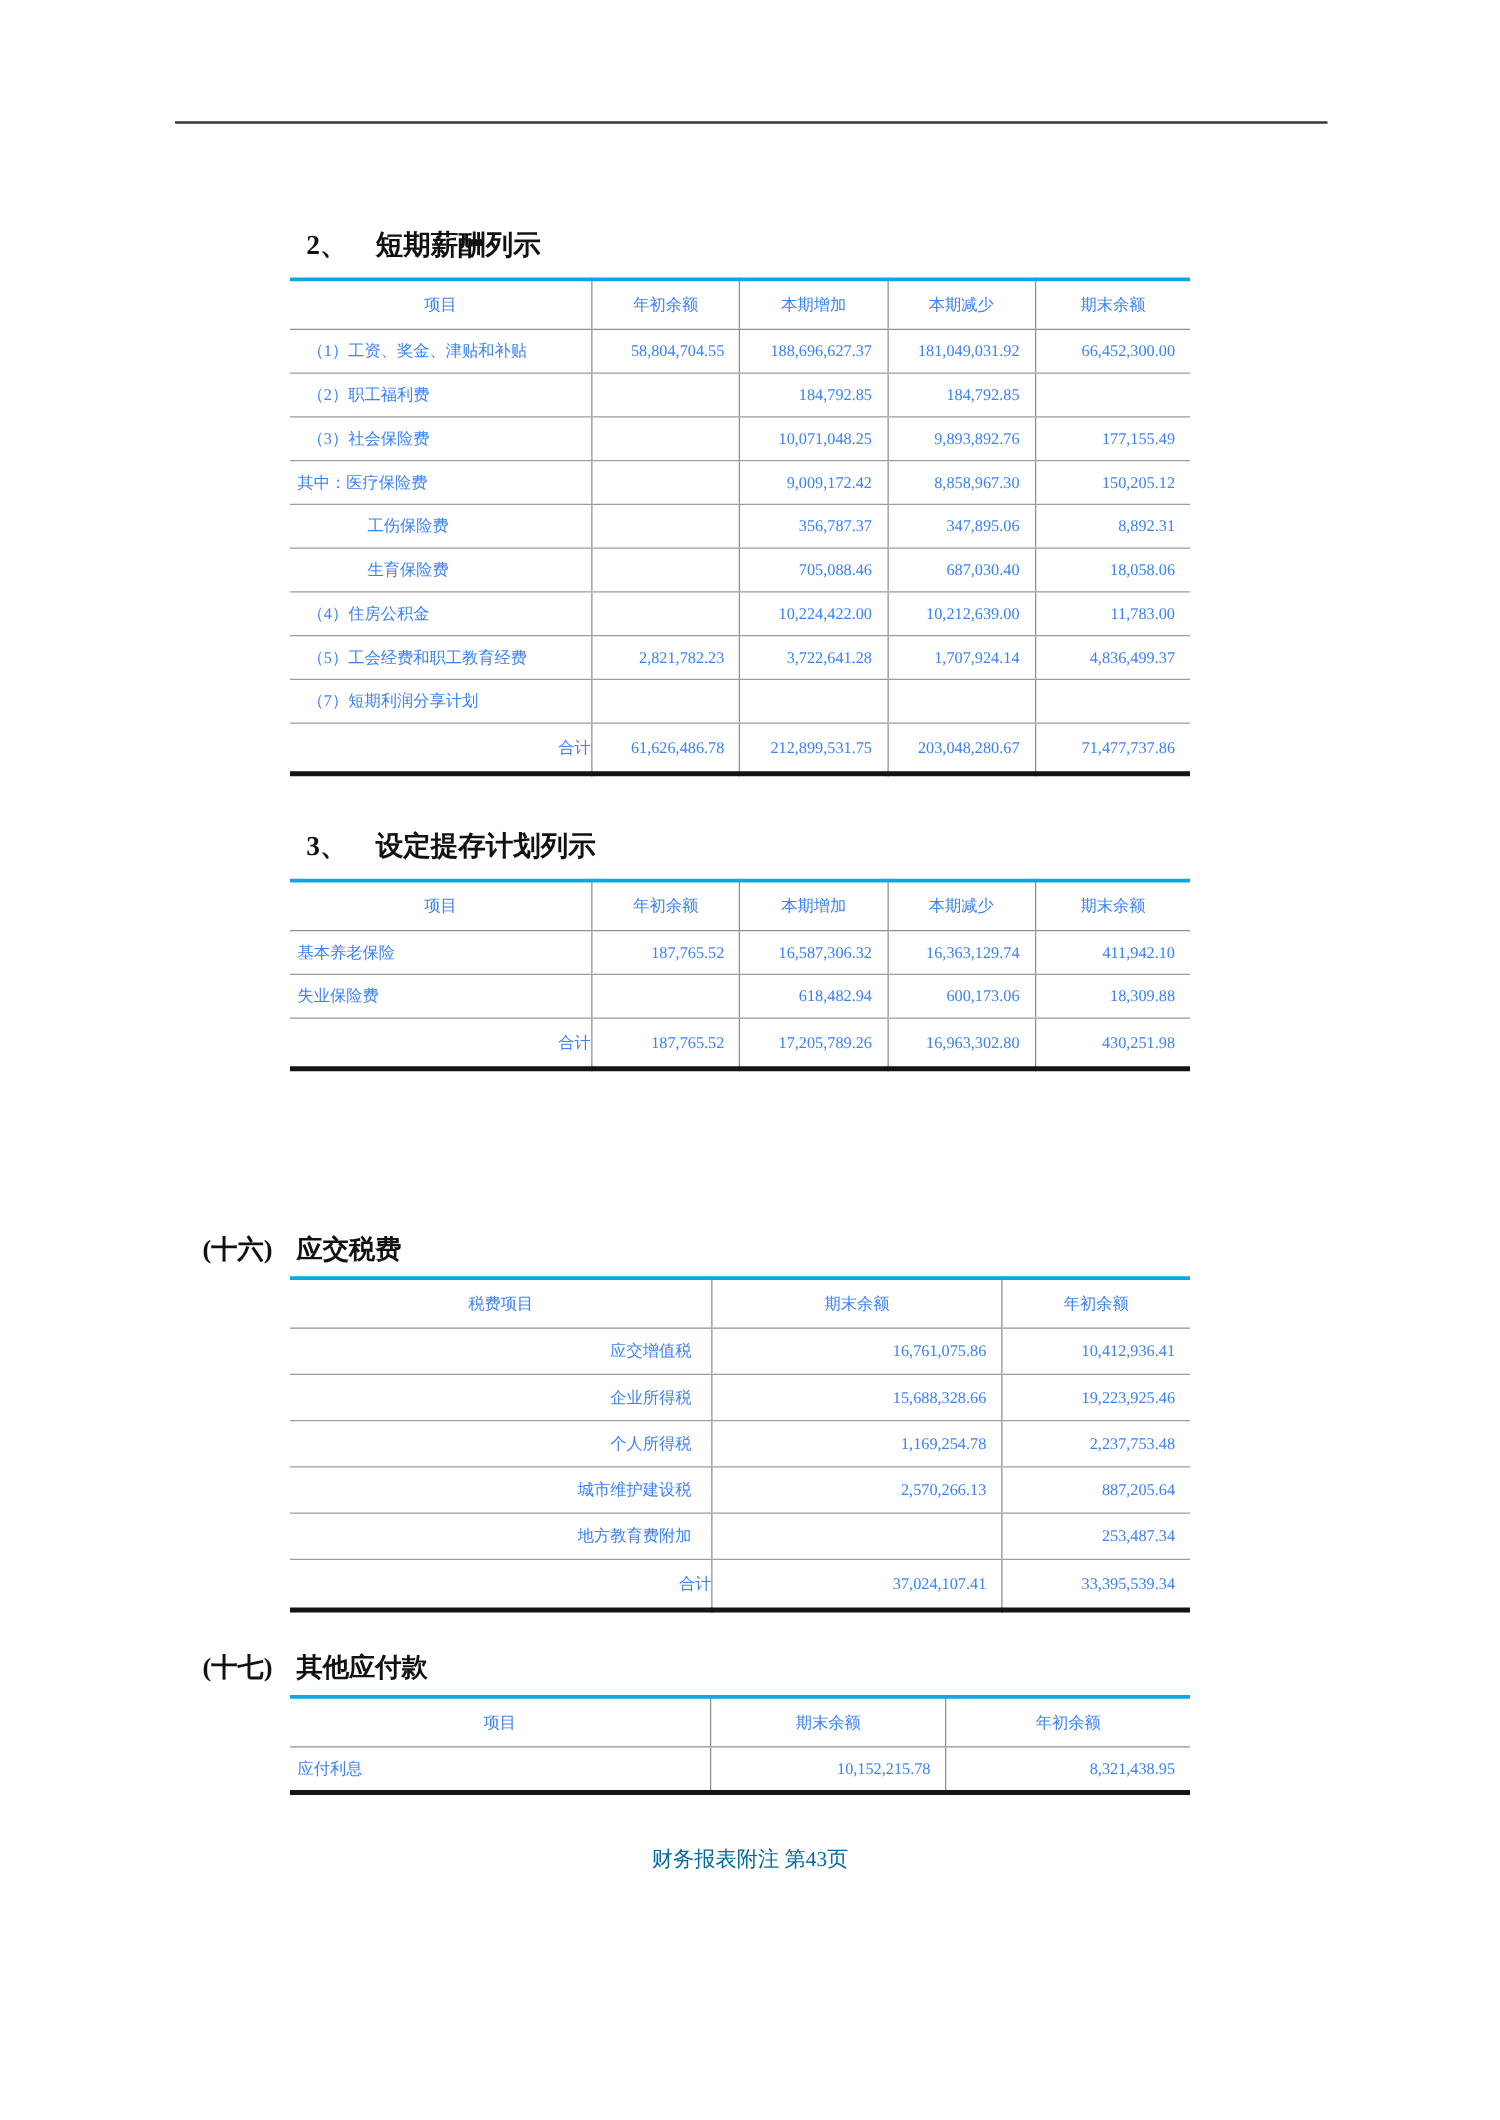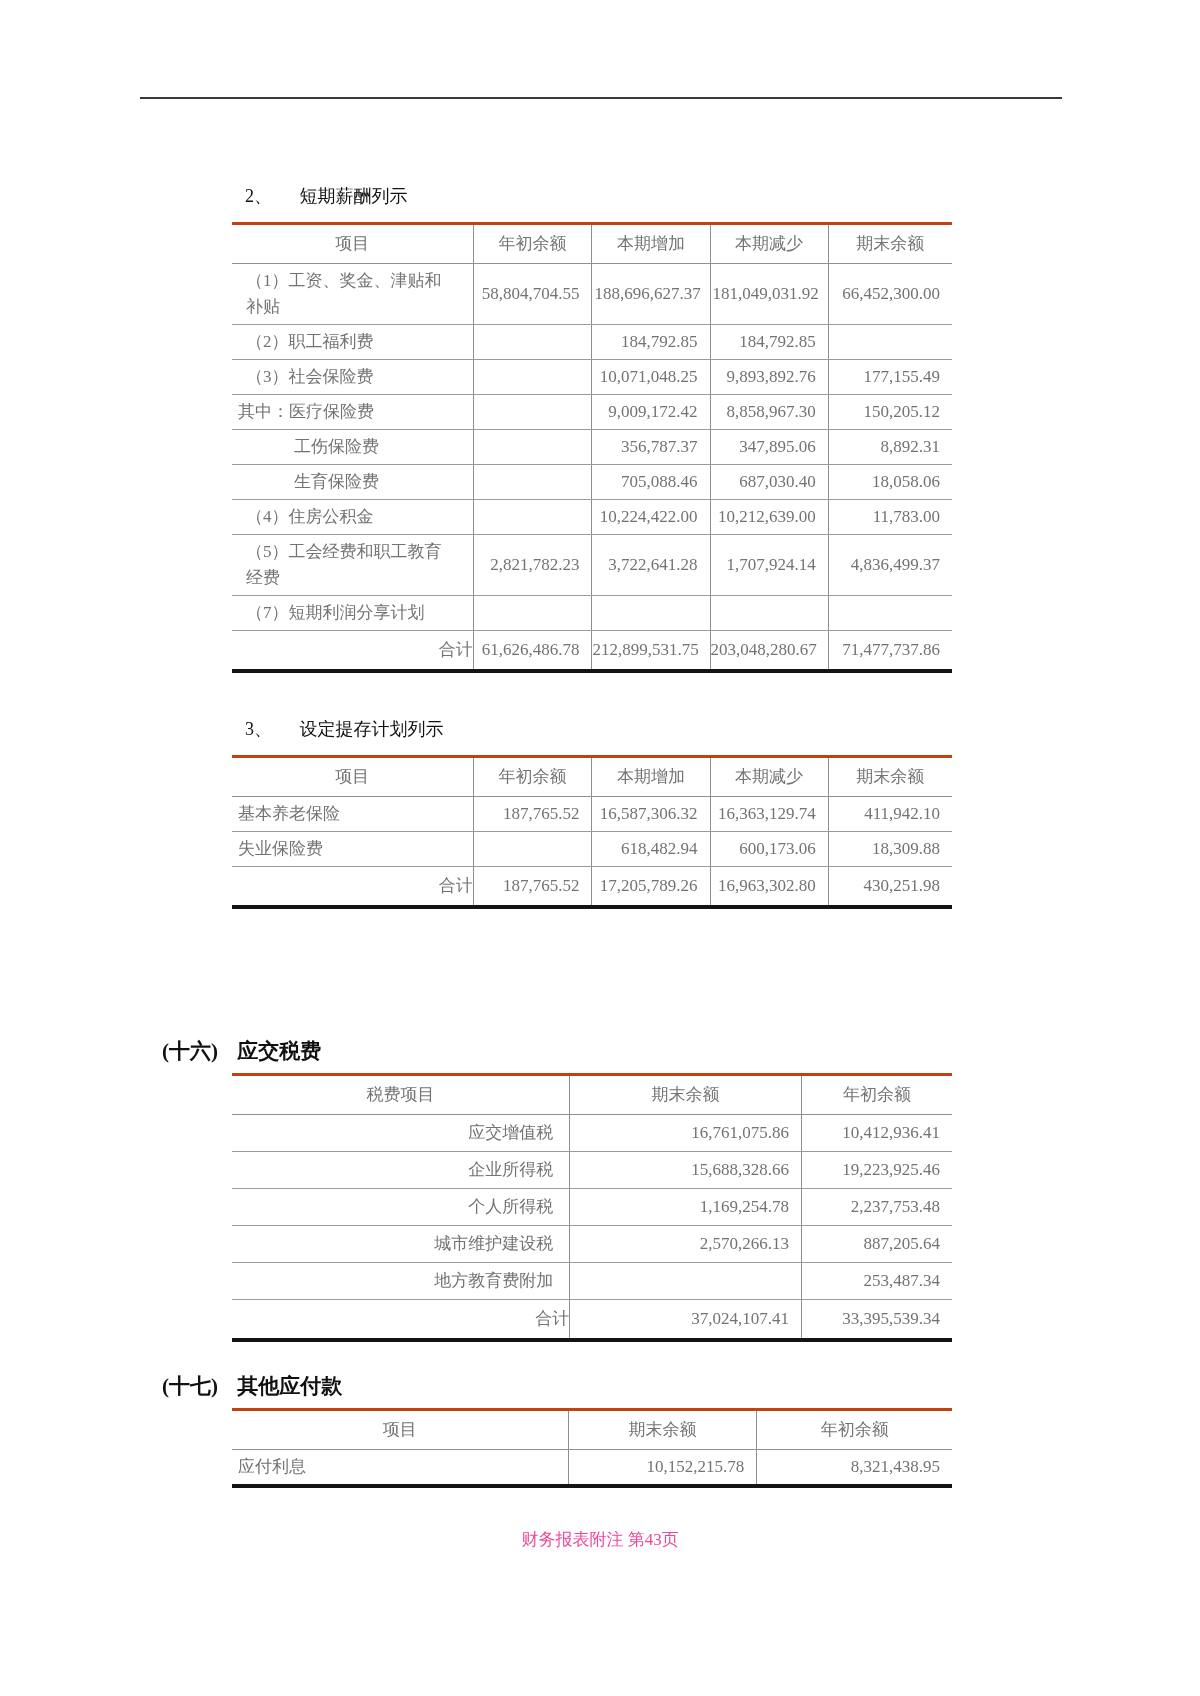--- a/index.html
+++ b/index.html
@@ -4,35 +4,35 @@
 <style>
   html,body{margin:0;padding:0;background:#e8e8e8;}
   .page{
     width:1200px;height:1696px;background:#ffffff;margin:0 auto;position:relative;
     font-family:"Liberation Serif","DejaVu Serif",serif;color:#161616;overflow:hidden;
   }
   .top-rule{height:0;border-top:2px solid #3a3a3a;margin:97px 138px 0 140px;}
 
   .tbl-wrap{margin-left:232px;width:720px;}
 
-  .subhead{font-size:18px;font-weight:normal;line-height:26px;margin:0 0 13px 245px;color:#111;}
+  .subhead{font-size:22px;font-weight:bold;line-height:26px;margin:0 0 13px 245px;color:#111;}
   .subhead .num{display:inline-block;min-width:50px;}
   .mainhead{font-size:21px;font-weight:bold;line-height:28px;margin:0 0 8px 162px;color:#111;}
   .mainhead .num{display:inline-block;min-width:70px;}
 
   .sec2{margin-top:84px;}
   .sec3{margin-top:43px;}
   .sec16{margin-top:128px;}
   .sec17{margin-top:30px;}
-  .footer{margin-top:40px;text-align:center;font-size:17px;color:#ec4899;}
+  .footer{margin-top:40px;text-align:center;font-size:17px;color:#0369a1;}
 
   table{
     border-collapse:collapse;width:720px;table-layout:fixed;
-    border-top:3px solid #c2410c;border-bottom:4px solid #141414;
-    font-size:17px;line-height:26px;color:#737373;
+    border-top:3px solid #0ea5e9;border-bottom:4px solid #141414;
+    font-size:13px;line-height:26px;color:#3b82f6;
   }
   th{font-weight:normal;text-align:center;padding:6px 2px;border-bottom:1px solid #8f8f8f;}
   td{border-bottom:1px solid #9c9c9c;padding:4px 0;vertical-align:middle;}
   th:not(:first-child),td:not(:first-child){border-left:1px solid #8f8f8f;}
   tr:last-child td{border-bottom:none;}
   td.num{text-align:right;padding-right:12px;padding-left:2px;}
   td.lbl{padding-right:16px;}
   td.lbl.item{padding-left:14px;}
   td.lbl.flush{padding-left:6px;}
   td.lbl.deep{padding-left:62px;}

